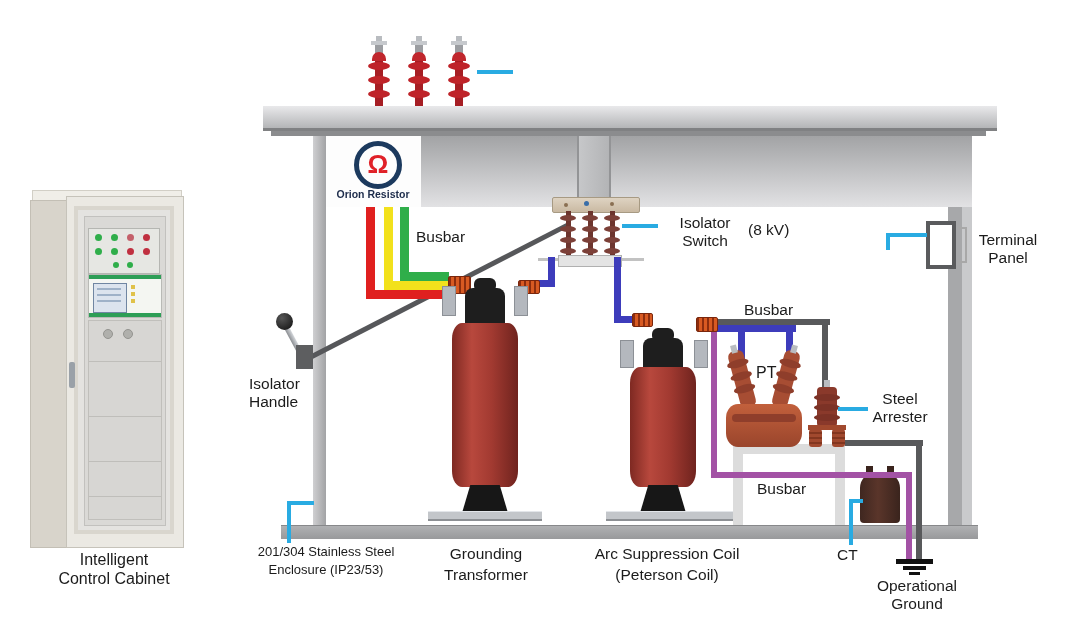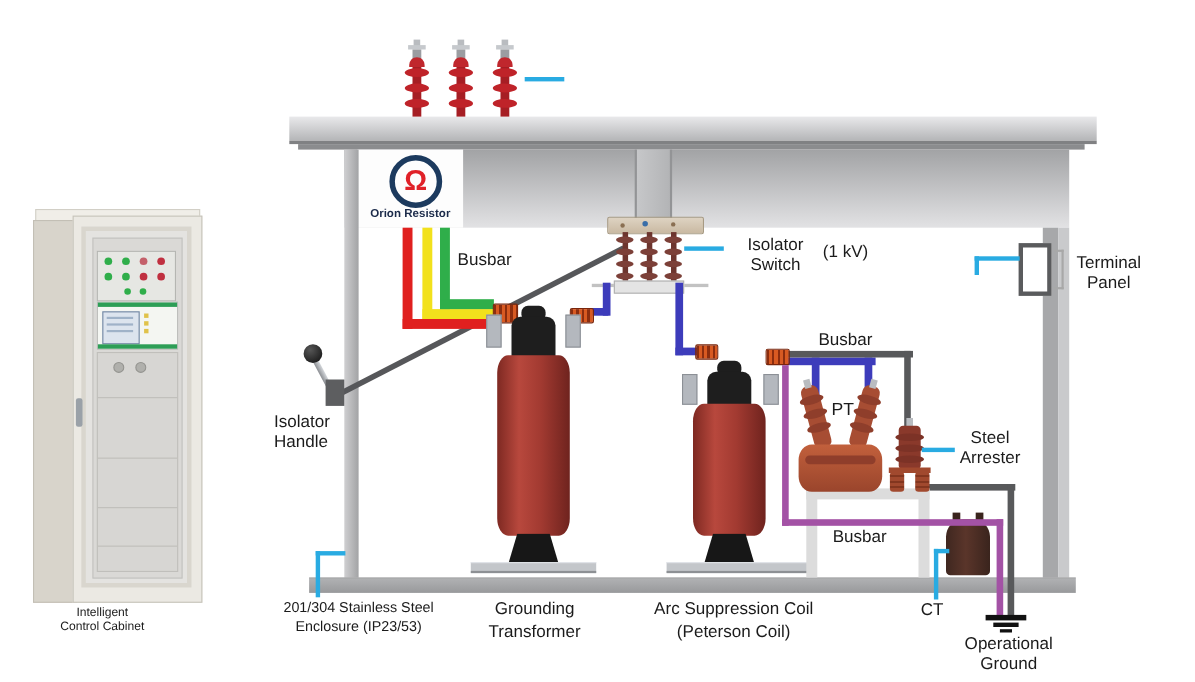--- a/index.html
+++ b/index.html
@@ -64,21 +64,21 @@
     <div class="abs" style="left:58px;top:132px;width:74px;height:200px;background:#d7d6d3;border:1px solid #c0bfbb;box-sizing:border-box;">
       <div class="abs" style="left:14px;top:8px;width:8px;height:8px;border-radius:50%;background:#b0b0ac;border:1px solid #949490;"></div>
       <div class="abs" style="left:34px;top:8px;width:8px;height:8px;border-radius:50%;background:#b0b0ac;border:1px solid #949490;"></div>
       <div class="abs" style="left:0;top:40px;width:72px;height:1px;background:#bfbeba;"></div>
       <div class="abs" style="left:0;top:95px;width:72px;height:1px;background:#bfbeba;"></div>
       <div class="abs" style="left:0;top:140px;width:72px;height:1px;background:#bfbeba;"></div>
       <div class="abs" style="left:0;top:175px;width:72px;height:1px;background:#bfbeba;"></div>
     </div>
     <div class="abs" style="left:39px;top:174px;width:6px;height:26px;background:#9aa1a8;border-radius:2px;"></div>
   </div>
-  <div class="lbl" style="left:18px;top:551px;width:150px;font-size:11px;">
+  <div class="lbl" style="left:39px;top:551px;width:150px;font-size:16px;">
     <div>Intelligent</div>
     <div>Control Cabinet</div>
   </div>
 
   <div class="abs" style="left:263px;top:106px;width:734px;height:25px;background:linear-gradient(180deg,#e9e9eb,#b4b5b7);border-bottom:3px solid #808183;box-sizing:border-box;"></div>
   <div class="abs" style="left:271px;top:131px;width:715px;height:5px;background:#8b8c8e;"></div>
   <div class="abs" style="left:313px;top:136px;width:659px;height:71px;background:linear-gradient(180deg,#a2a3a5,#e2e2e4);"></div>
   <div class="abs" style="left:577px;top:136px;width:34px;height:71px;background:linear-gradient(90deg,#c6c7c9,#b3b4b6);border-left:2px solid #939496;border-right:2px solid #939496;box-sizing:border-box;"></div>
 
   <div class="abs" style="left:325px;top:136px;width:96px;height:71px;background:#fdfdfd;">
@@ -263,21 +263,21 @@
   <div class="lead" style="left:849px;top:499px;width:14px;height:4px;"></div>
   <div class="lead" style="left:849px;top:499px;width:4px;height:46px;"></div>
   <div class="lead" style="left:287px;top:501px;width:27px;height:4px;"></div>
   <div class="lead" style="left:287px;top:501px;width:4px;height:42px;"></div>
 
   <div class="lbl" style="left:416px;top:228px;">Busbar</div>
   <div class="lbl" style="left:660px;top:214px;width:90px;">
     <div>Isolator</div>
     <div>Switch</div>
   </div>
-  <div class="lbl" style="left:748px;top:221px;">(1 kV)</div>
+  <div class="lbl" style="left:748px;top:221px;">(8 kV)</div>
   <div class="lbl" style="left:972px;top:231px;width:72px;">
     <div>Terminal</div>
     <div>Panel</div>
   </div>
   <div class="lbl" style="left:744px;top:301px;">Busbar</div>
   <div class="lbl" style="left:756px;top:364px;font-size:16px;">PT</div>
   <div class="lbl" style="left:858px;top:390px;width:84px;">
     <div>Steel</div>
     <div>Arrester</div>
   </div>

